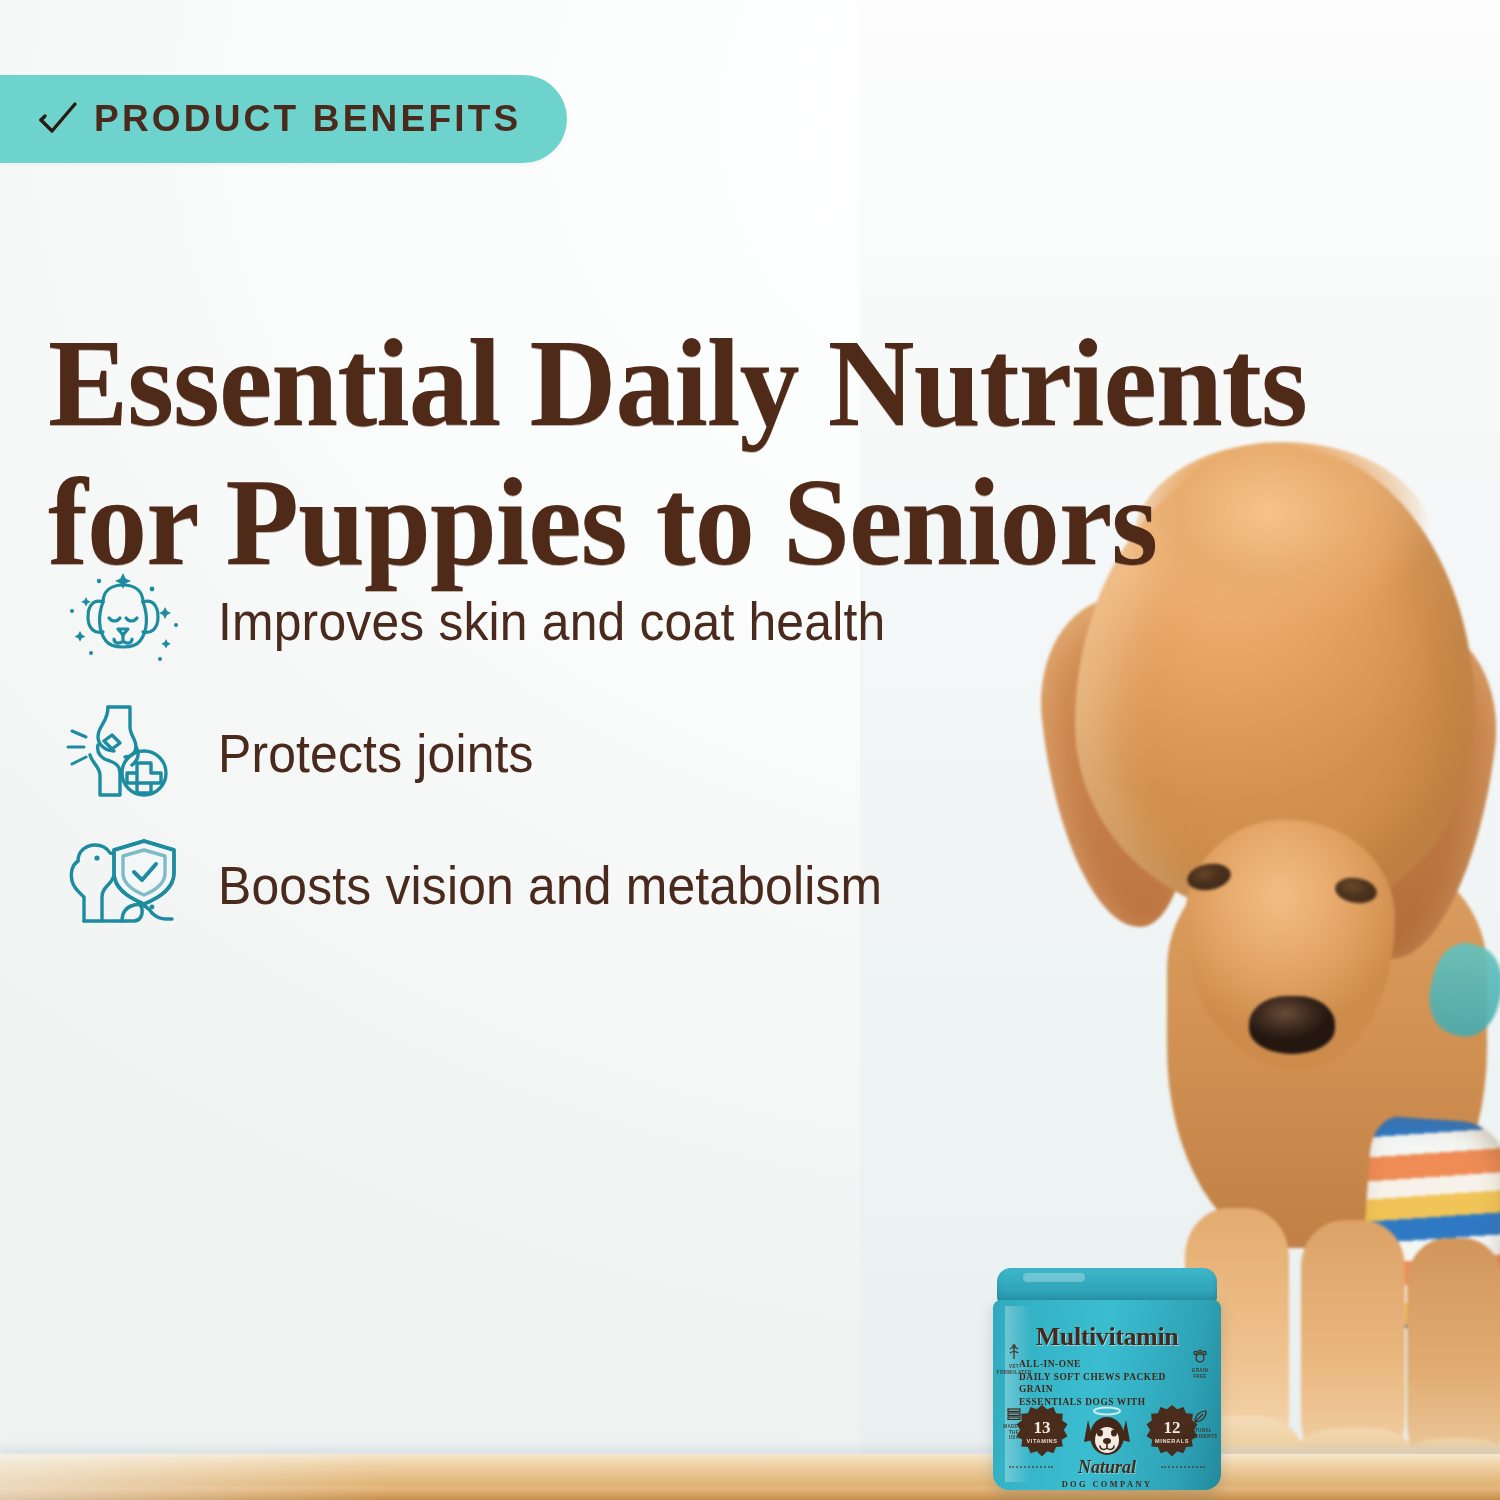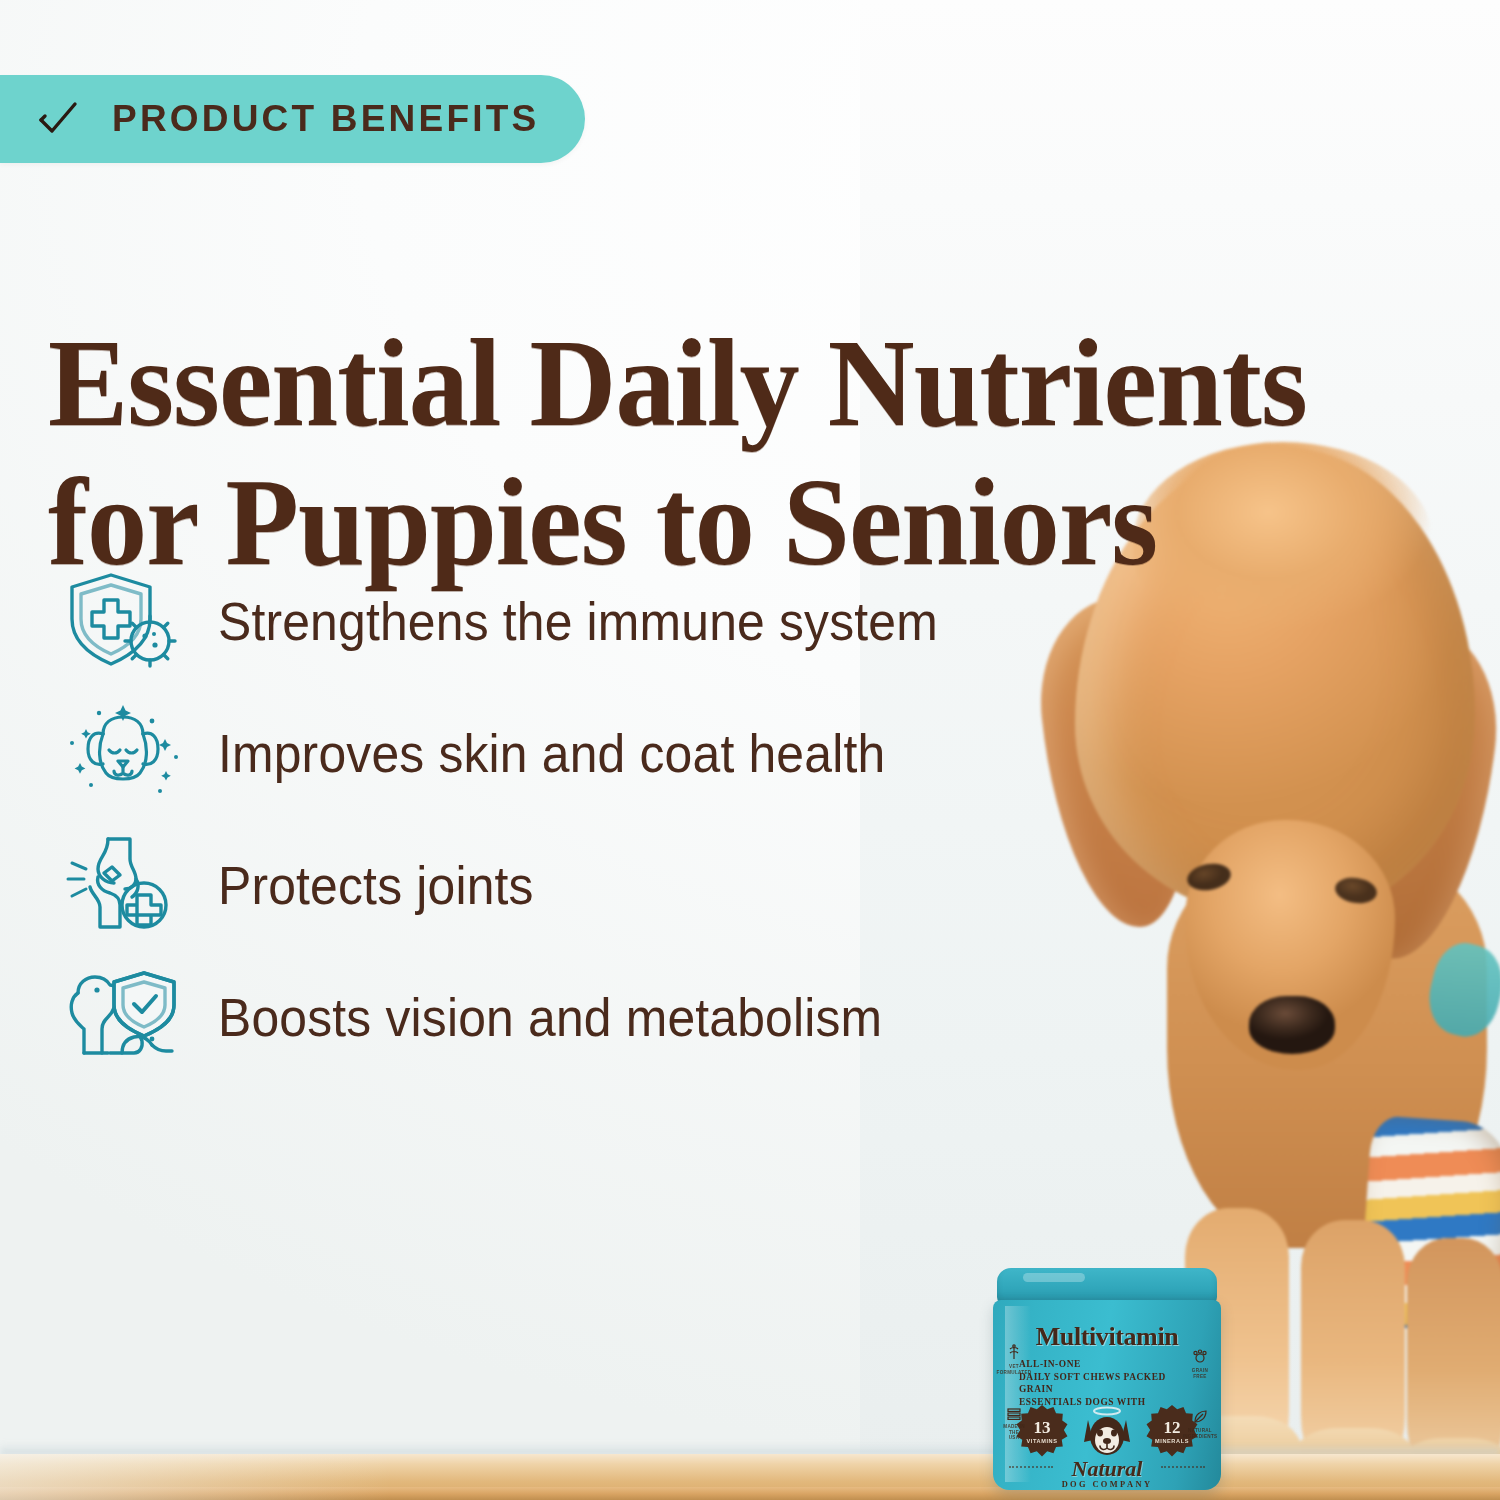--- a/index.html
+++ b/index.html
@@ -37,21 +37,21 @@
   }
   .floor-shadowline{
     position:absolute;left:0;right:0;bottom:44px;height:12px;
     background:linear-gradient(180deg,rgba(210,220,224,0) 0%,rgba(196,210,215,.75) 100%);
     filter:blur(3px);
   }
 
   
   .badge{
     position:absolute;left:0;top:75px;height:88px;
-    display:flex;align-items:center;gap:32px;
+    display:flex;align-items:center;gap:14px;
     padding:0 46px 0 36px;
     background:#6ed3cd;
     border-radius:0 46px 46px 0;
     box-shadow:0 2px 5px rgba(0,0,0,.04);
     text-align:center;
   }
   .badge-check{width:44px;height:44px;display:block;flex:0 0 auto;}
   .badge-text{
     font-size:37px;font-weight:700;letter-spacing:3.2px;
     color:#4a2a1c;white-space:nowrap;
@@ -253,21 +253,21 @@
   .sb-num{color:#f3ece2;font-size:17px;font-weight:700;line-height:1;
     font-family:"Liberation Serif", serif;}
   .sb-cap{color:#e8ded0;font-size:5.6px;font-weight:700;letter-spacing:.6px;margin-top:2px;}
   .jar-dog{
     width:62px;height:58px;position:relative;
   }
   .jar-dog svg{display:block;}
   .jar-brand{
     position:absolute;left:0;right:0;top:158px;text-align:center;
     color:#452a1a;font-family:"Liberation Serif", serif;
-    font-style:italic;font-weight:700;font-size:22px;line-height:1;
+    font-style:italic;font-weight:700;font-size:18px;line-height:1;
     text-shadow:1px 1px 0 rgba(255,255,255,.35);
   }
   .jar-brand-sub{
     position:absolute;left:0;right:0;top:180px;text-align:center;
     color:#452a1a;font-size:8.4px;font-weight:700;letter-spacing:2.4px;
     font-family:"Liberation Serif", serif;
   }
   .jar-rule-l,.jar-rule-r{
     position:absolute;top:166px;height:2px;width:44px;
     border-top:2px dotted rgba(69,42,26,.55);
@@ -331,39 +331,20 @@
     <span class="badge-text">PRODUCT BENEFITS</span>
   </div>
 
   <h1 class="headline">
     <span class="l1">Essential Daily Nutrients</span>
     <span class="l2">for Puppies to Seniors</span>
   </h1>
 
   <div class="benefits">
 
-    <div class="benefit">
-      <span class="benefit-icon">
-        <svg width="118" height="104" viewBox="0 0 118 104" fill="none" stroke="#1d8ba0" stroke-width="3.4" stroke-linecap="round" stroke-linejoin="round">
-          <path d="M47 6 L86 18 V50 C86 72 68 86 47 95 C26 86 8 72 8 50 V18 Z"></path>
-          <path d="M47 16 L77 25 V50 C77 67 63 78 47 85 C31 78 17 67 17 50 V25 Z" opacity=".55"></path>
-          <path d="M40 31 h14 v12 h12 v14 h-12 v12 h-14 v-12 h-12 v-14 h12 z"></path>
-          <circle cx="86" cy="72" r="19"></circle>
-          <g>
-            <path d="M86 53 v-6 M86 91 v6 M105 72 h6 M67 72 h-6
-                     M99.5 58.5 l4.3-4.3 M72.5 85.5 l-4.3 4.3
-                     M99.5 85.5 l4.3 4.3 M72.5 58.5 l-4.3-4.3"></path>
-            <circle cx="81" cy="67" r="2.6" fill="#1d8ba0" stroke="none"></circle>
-            <circle cx="91" cy="76" r="2.6" fill="#1d8ba0" stroke="none"></circle>
-            <circle cx="90" cy="65" r="2" fill="#1d8ba0" stroke="none"></circle>
-          </g>
-        </svg>
-      </span>
-      <span class="benefit-label">Strengthens the immune system</span>
-    </div>
 
     <div class="benefit">
       <span class="benefit-icon">
         <svg width="118" height="104" viewBox="0 0 118 104" fill="none" stroke="#1d8ba0" stroke-width="3.2" stroke-linecap="round" stroke-linejoin="round">
           <path d="M39 33 C39 22 47 16 59 16 C71 16 79 22 79 33"></path>
           <path d="M39 33 C30 30 24 36 24 48 C24 60 31 65 39 63"></path>
           <path d="M79 33 C88 30 94 36 94 48 C94 60 87 65 79 63"></path>
           <path d="M39 33 C34 46 34 62 42 72 C48 80 70 80 76 72 C84 62 84 46 79 33"></path>
           <path d="M45 49 C48 53 53 53 56 49"></path>
           <path d="M62 49 C65 53 70 53 73 49"></path>

